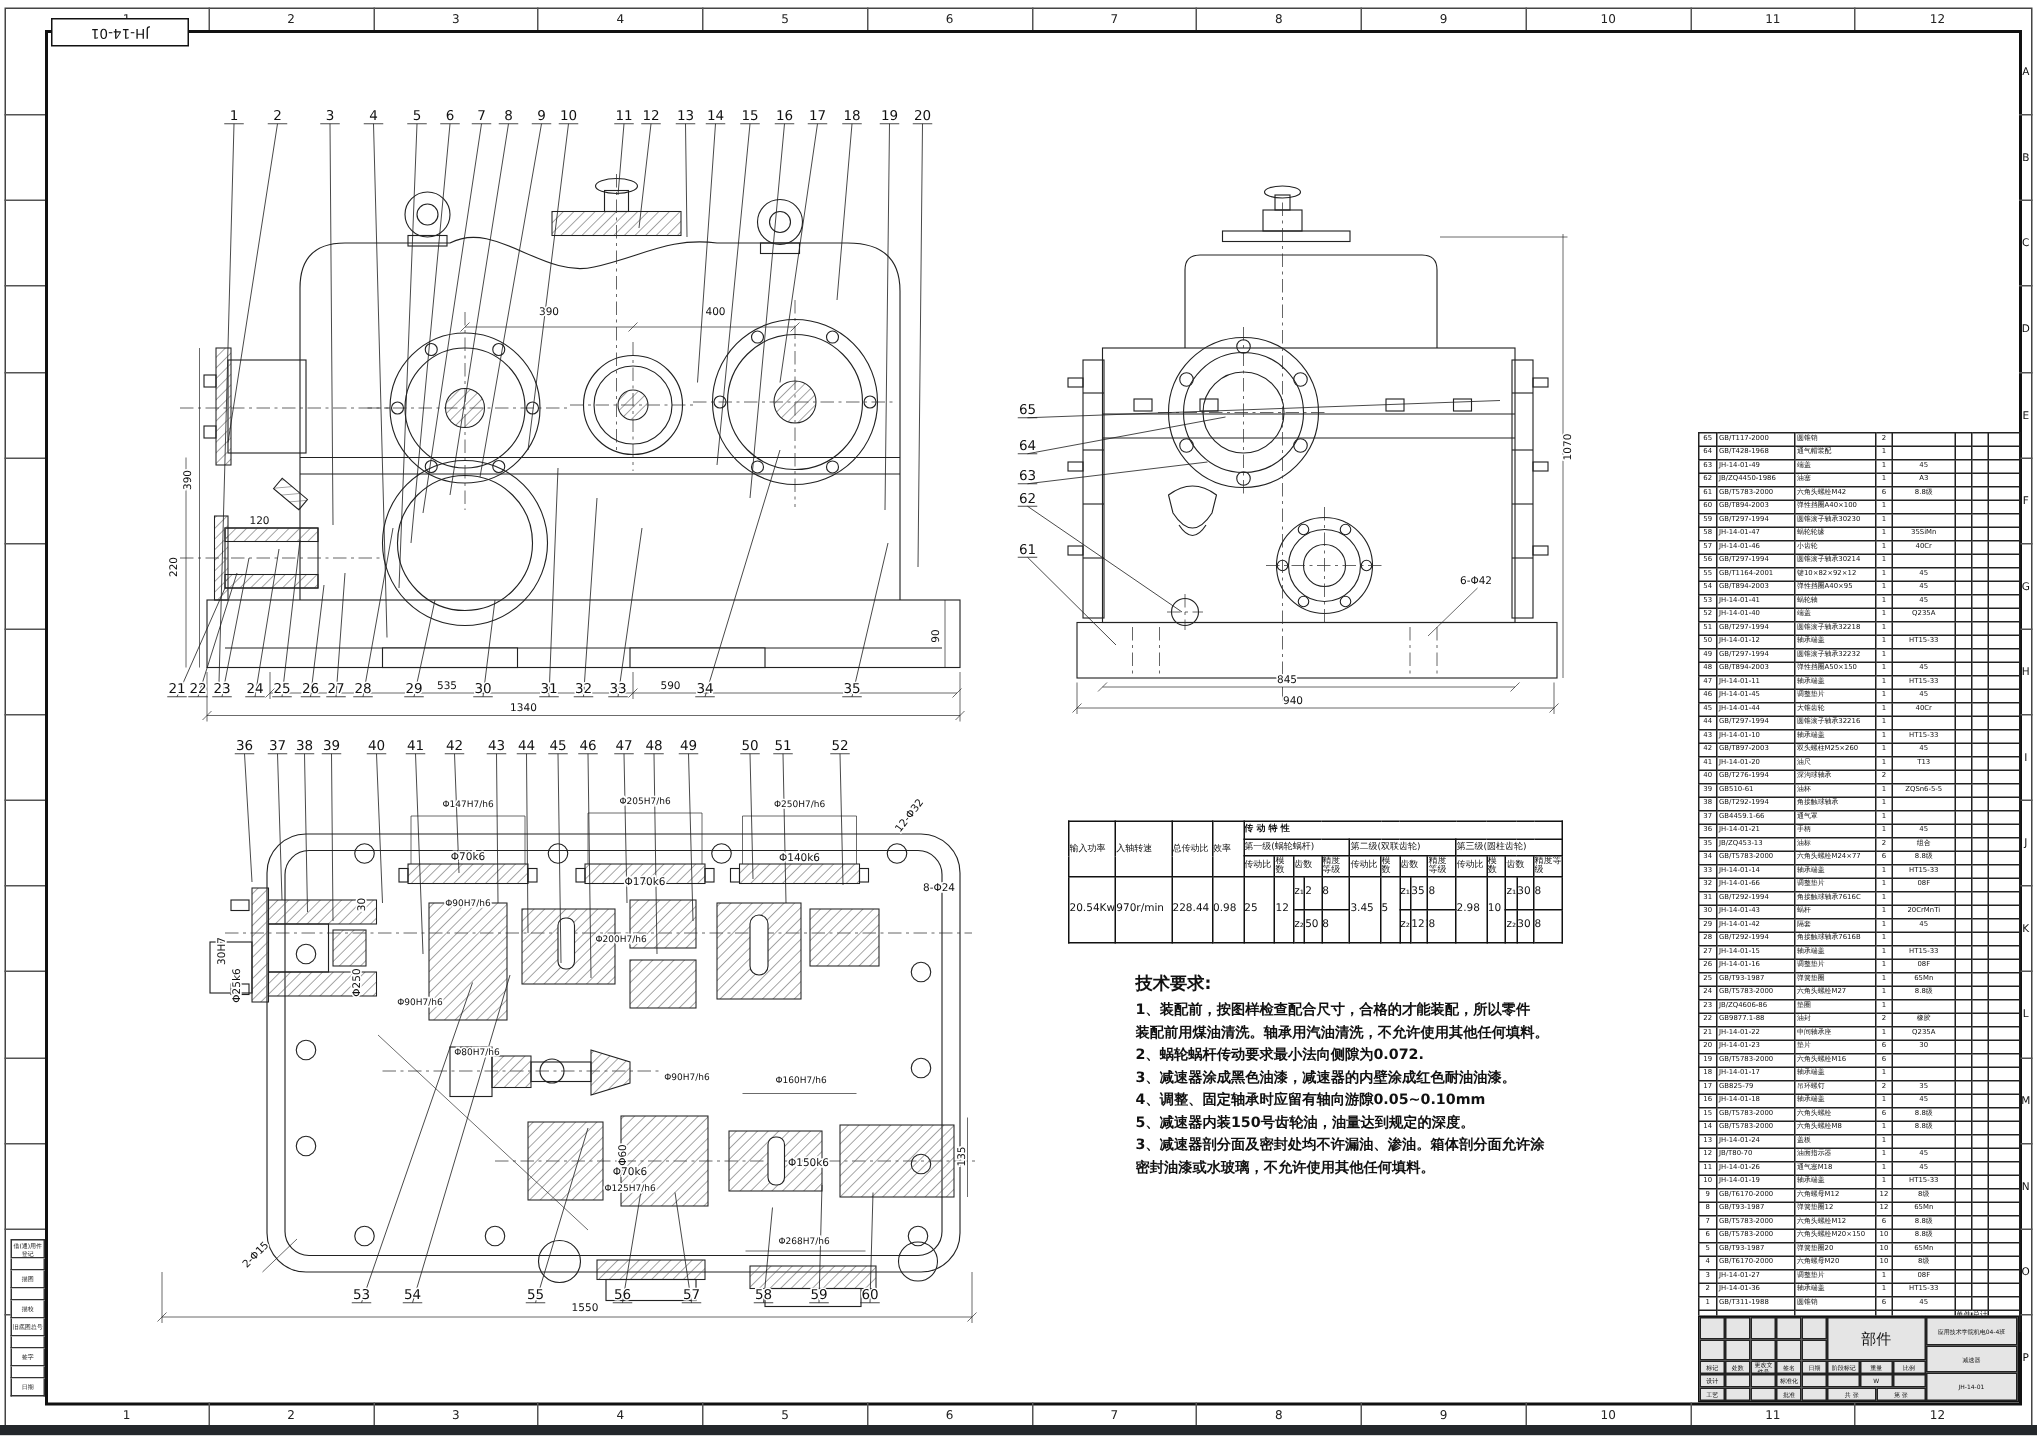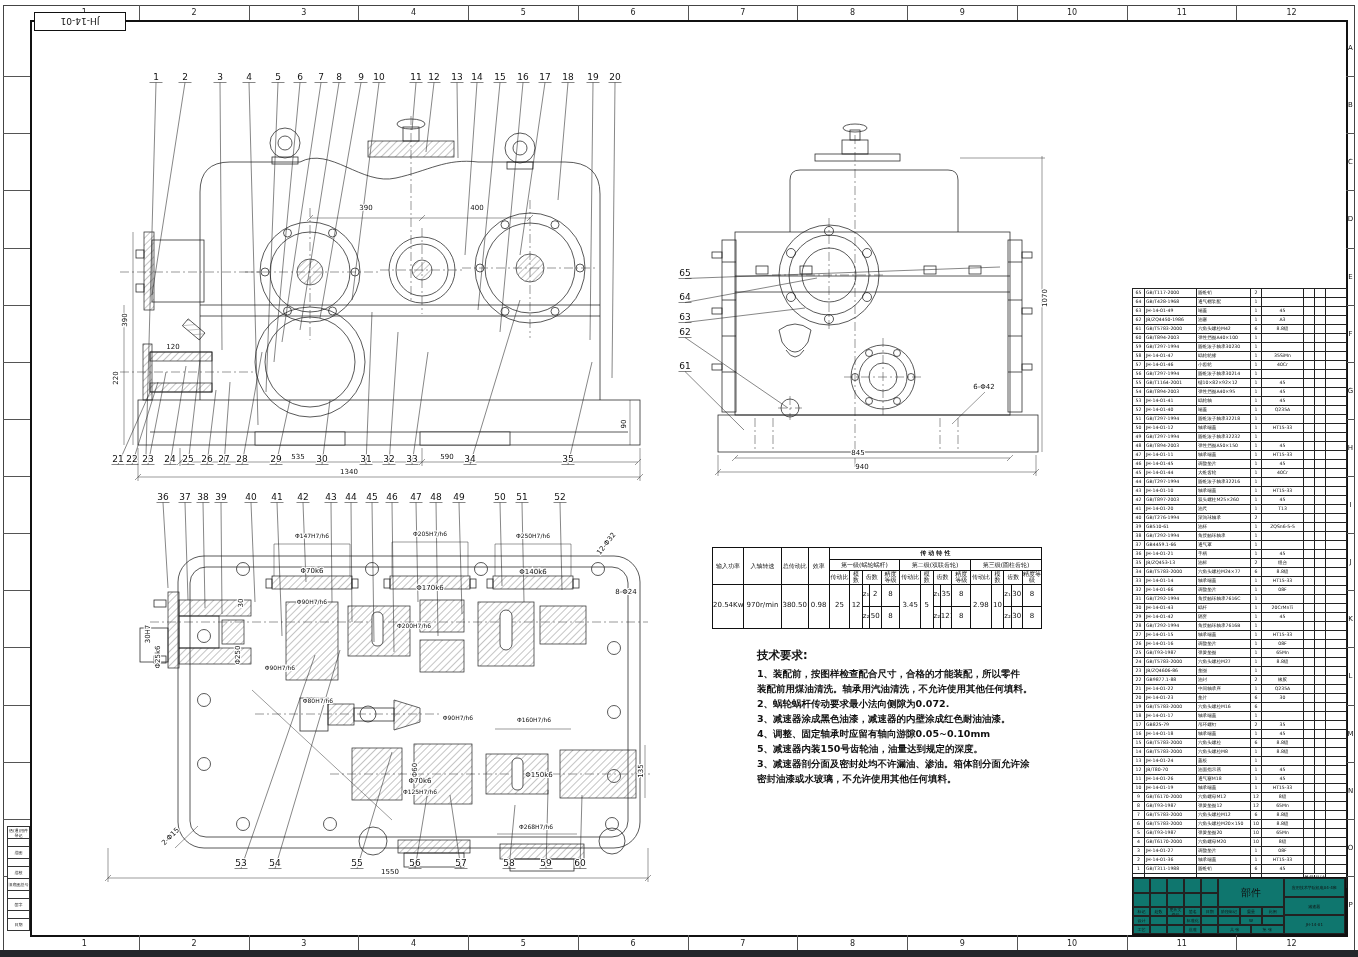--- a/index.html
+++ b/index.html
@@ -26,38 +26,38 @@
   .cl{stroke-dasharray:9 3 2 3;stroke-width:.5;stroke:#333}
   .tn{stroke-width:.45}
   .ld{stroke:#222;stroke-width:.55;fill:none}
   .hat{fill:url(#h);stroke:#222;stroke-width:.7}
   .wf{fill:#fff}
   .dim{font-size:7px;fill:#111;text-anchor:middle;paint-order:stroke;stroke:#fff;stroke-width:2.2px}
   .cot{font-size:9px;fill:#111;text-anchor:middle;paint-order:stroke;stroke:#fff;stroke-width:2px}
   
   #spec{left:712px;top:547px;width:330px;height:78px}
   #spec table{border-collapse:collapse;table-layout:fixed;width:330px;height:78px}
-  #spec td{border:1px solid #111;padding:0;text-align:center;font-size:6px;line-height:1.05;overflow:hidden}
+  #spec td{border:1px solid #111;padding:0;text-align:left;font-size:6px;line-height:1.05;overflow:hidden}
   #spec .v{font-size:7px}
   
   #tech{left:757px;top:648px;width:268px}
   .tech-title{font-size:11.5px;font-weight:bold;margin-bottom:3px}
   .tech-line{font-size:9.5px;font-weight:bold;line-height:15px;white-space:nowrap}
   
   #bom{left:1132px;top:288px;width:214px}
   #bom table{border-collapse:collapse;table-layout:fixed;width:214px;height:589px}
   #bom td{border:0.5px solid #222;padding:0 1px;font-size:4.6px;line-height:1;overflow:hidden;white-space:nowrap;height:8px}
   #bom .c{text-align:center}
   #bom tfoot td{font-size:5px;text-align:center;height:13px}
   .wcell{padding:0!important}
   .wtop{display:flex;border-bottom:0.5px solid #222}
   .wtop span{flex:1;text-align:center}
   .wtop span:first-child{border-right:0.5px solid #222}
   
-  #tblock{left:1132px;top:877px;width:214px;height:58px;display:flex;border:1px solid #111;box-sizing:border-box;background:#0f766e}
+  #tblock{left:1132px;top:877px;width:214px;height:58px;display:flex;border:1px solid #111;box-sizing:border-box;background:#e5e5e5}
   #tblock .cell{border:0.5px solid #222;box-sizing:border-box;overflow:hidden;font-size:4px;display:flex;align-items:center;justify-content:center;text-align:center}
   .tb-left{width:86px;display:flex;flex-direction:column}
   .tb-rev{flex:1;display:flex;flex-direction:column}
   .tb-row{display:flex;height:9px}
   .tb-row .cell{flex:1}
   .tb-fill{flex:1;display:flex}
   .tb-fill .cell{flex:1}
   .tb-mid{width:66px;display:flex;flex-direction:column}
   .tb-part{flex:1;display:flex;align-items:center;justify-content:center;font-size:10px;border:0.5px solid #222;box-sizing:border-box}
   .tb-mini{display:flex;flex-direction:column;height:27px}
@@ -697,21 +697,21 @@
         <td colspan="2">齿数</td>
         <td>精度等级</td>
         <td>传动比</td>
         <td>模数</td>
         <td colspan="2">齿数</td>
         <td>精度等级</td>
       </tr>
       <tr style="height:22px">
         <td class="v" rowspan="2">20.54Kw</td>
         <td class="v" rowspan="2">970r/min</td>
-        <td class="v" rowspan="2">380.50</td>
+        <td class="v" rowspan="2">228.44</td>
         <td class="v" rowspan="2">0.98</td>
         <td class="v" rowspan="2">25</td>
         <td class="v" rowspan="2">12</td>
         <td class="v">z₁</td>
         <td class="v">2</td>
         <td class="v">8</td>
         <td class="v" rowspan="2">3.45</td>
         <td class="v" rowspan="2">5</td>
         <td class="v">z₁</td>
         <td class="v">35</td>

